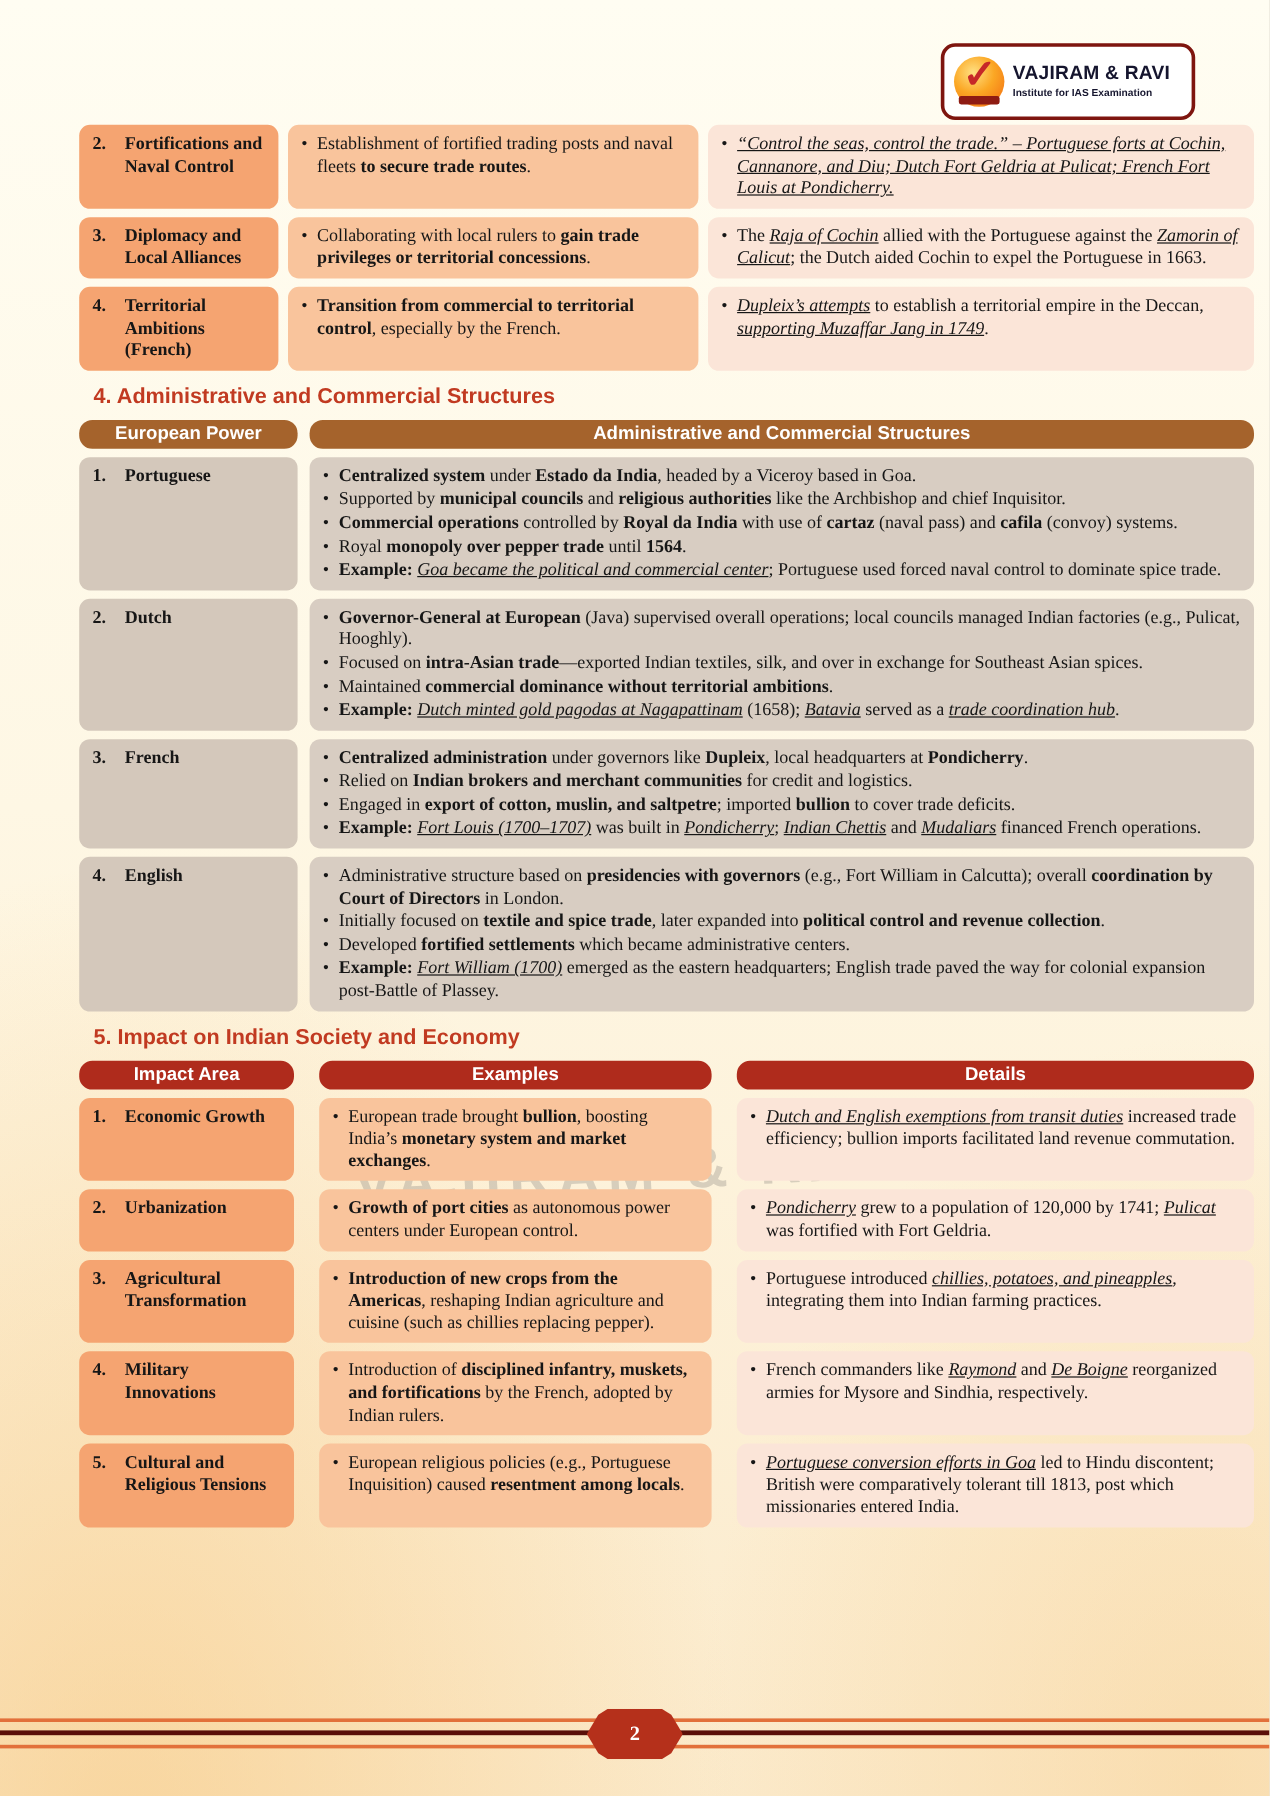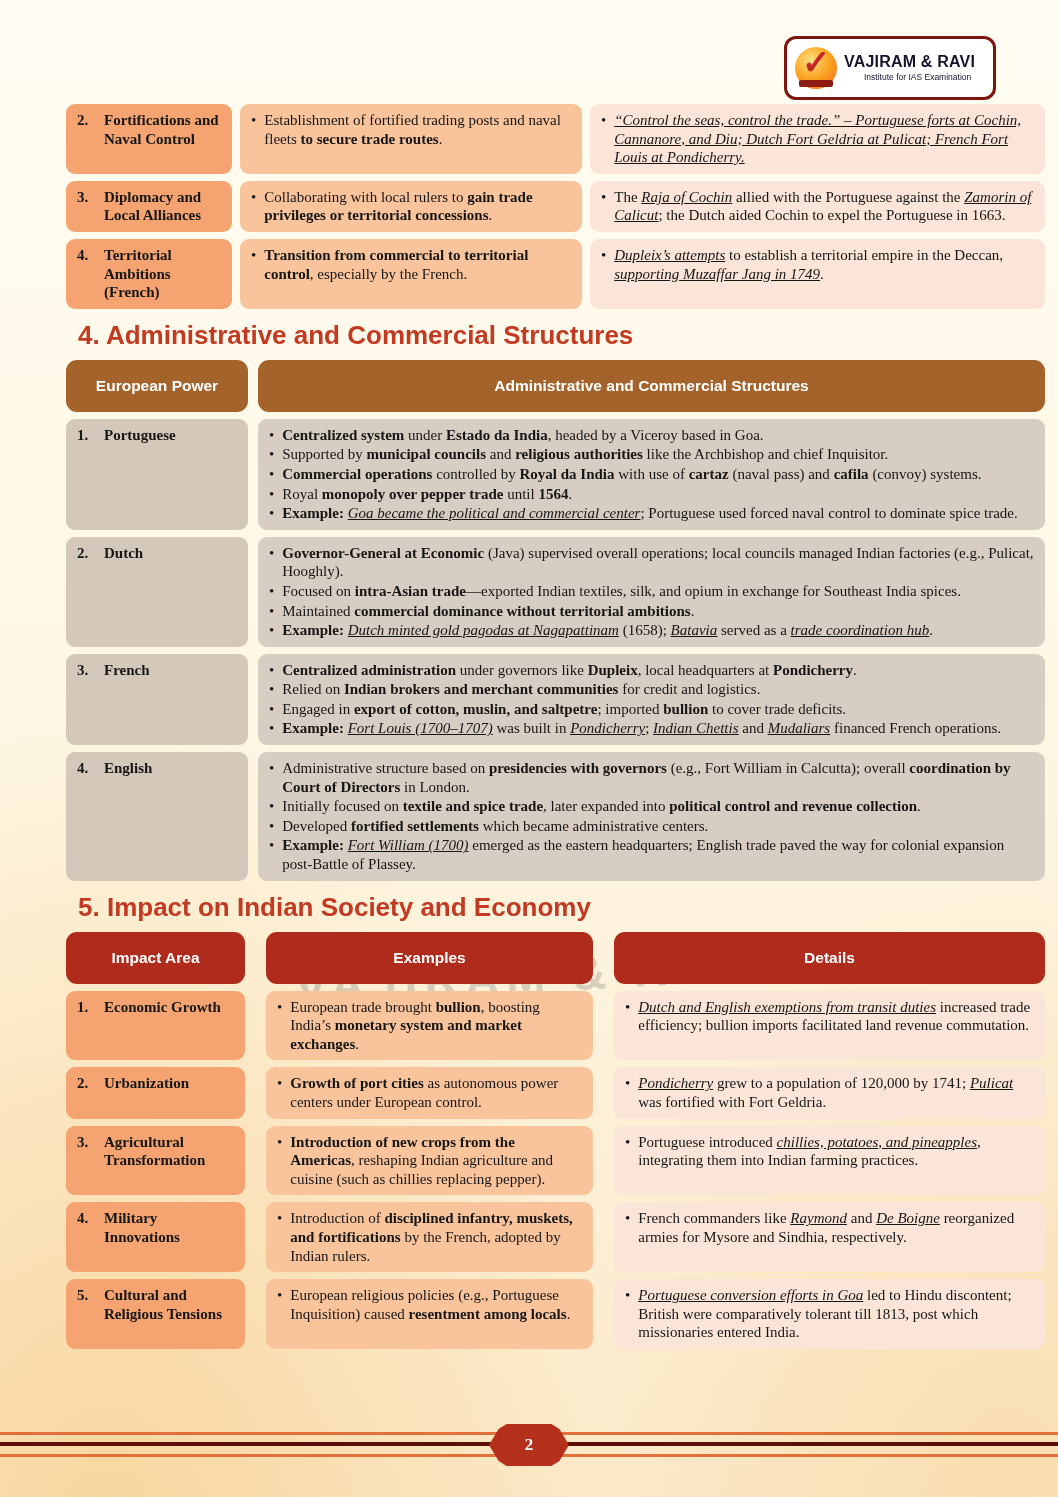--- a/index.html
+++ b/index.html
@@ -17,43 +17,43 @@
     padding:3px 8px;z-index:5;}
   .logo-emblem{width:42px;height:42px;border-radius:50%;flex:0 0 auto;position:relative;
     background:radial-gradient(circle at 38% 32%, #FFE082 0%, #FBA724 45%, #F57F17 80%);}
   .logo-check{position:absolute;left:7px;top:-2px;font-size:34px;font-weight:bold;color:#C62828;
     font-family:"Liberation Sans",sans-serif;line-height:1;}
   .logo-ribbon{position:absolute;left:4px;bottom:2px;width:34px;height:7px;background:#8E1B12;
     border-radius:2px;}
   .logo-text{display:flex;flex-direction:column;justify-content:center;}
   .logo-title{font-family:"Liberation Sans",sans-serif;font-weight:bold;font-size:16px;
     color:#15152E;letter-spacing:.2px;line-height:1.05;}
-  .logo-sub{font-family:"Liberation Sans",sans-serif;font-weight:normal;font-size:8.5px;
-    color:#15152E;margin-top:2px;margin-left:20px;}
+  .logo-sub{font-family:"Liberation Sans",sans-serif;font-weight:bold;font-size:8.5px;
+    color:#15152E;margin-top:2px;}
   
   .watermark{position:absolute;top:948px;left:295px;z-index:0;
     font-family:"Liberation Sans",sans-serif;font-weight:bold;font-size:47px;letter-spacing:7px;
     color:#9A948C;opacity:.38;transform:rotate(-3deg);white-space:nowrap;}
   
   .content{position:absolute;left:66px;right:13px;top:104px;z-index:1;}
-  .section-heading{font-family:"Liberation Sans",sans-serif;font-weight:bold;font-size:26px;
+  .section-heading{font-family:"Liberation Sans",sans-serif;font-weight:bold;font-size:18px;
     color:#C13A21;margin:11px 0 9px 12px;}
   .grid3a{display:grid;grid-template-columns:166px 342px 1fr;gap:8px;margin-bottom:7px;}
   .grid2 {display:grid;grid-template-columns:182px 1fr;gap:10px;margin-bottom:7px;}
   .grid3b{display:grid;grid-template-columns:179px 327px 1fr;gap:21px;margin-bottom:7px;}
   .cell{border-radius:9px;padding:7px 11px;font-size:15px;line-height:1.24;}
   .label-cell{display:flex;gap:7px;font-weight:bold;}
   .num{flex:0 0 20px;}
   .c-orange{background:#F5A471;}
   .c-peach{background:#F9C49C;}
   .c-pink{background:#FBE5D8;}
   .c-tan{background:#D4C8BB;}
   .c-tan2{background:#D8CDC2;}
   .headcell{color:#fff;text-align:center;font-family:"Liberation Sans",sans-serif;font-weight:bold;
-    font-size:15.5px;border-radius:11px;padding:17px 4px;}
+    font-size:15.5px;border-radius:11px;padding:3px 4px;}
   .h-brown{background:#A5632C;}
   .h-red{background:#AF2B1C;}
   .bullet{display:flex;gap:8px;}
   .bullet + .bullet{margin-top:1px;}
   .dot{flex:0 0 auto;}
   .btext{flex:1 1 auto;}
   .f-b{font-weight:bold;}
   .f-i{font-style:italic;}
   .f-u{text-decoration:underline;}
   
@@ -179,25 +179,25 @@
           </div>
         </div>
         <div class="grid2">
           <div class="cell label-cell c-tan">
             <span class="num">2.</span>
             <span class="label-text">Dutch</span>
           </div>
           <div class="cell c-tan2">
             <div class="bullet">
               <span class="dot">•</span>
-              <div class="btext"><span class="f-b">Governor-General at Economic</span><span> (Java) supervised overall operations; local councils managed Indian factories (e.g., Pulicat, Hooghly).</span></div>
-            </div>
-            <div class="bullet">
-              <span class="dot">•</span>
-              <div class="btext"><span>Focused on </span><span class="f-b">intra-Asian trade</span><span>—exported Indian textiles, silk, and opium in exchange for Southeast India spices.</span></div>
+              <div class="btext"><span class="f-b">Governor-General at European</span><span> (Java) supervised overall operations; local councils managed Indian factories (e.g., Pulicat, Hooghly).</span></div>
+            </div>
+            <div class="bullet">
+              <span class="dot">•</span>
+              <div class="btext"><span>Focused on </span><span class="f-b">intra-Asian trade</span><span>—exported Indian textiles, silk, and over in exchange for Southeast Asian spices.</span></div>
             </div>
             <div class="bullet">
               <span class="dot">•</span>
               <div class="btext"><span>Maintained </span><span class="f-b">commercial dominance without territorial ambitions</span><span>.</span></div>
             </div>
             <div class="bullet">
               <span class="dot">•</span>
               <div class="btext"><span class="f-b">Example: </span><span class="f-i f-u">Dutch minted gold pagodas at Nagapattinam</span><span> (1658); </span><span class="f-i f-u">Batavia</span><span> served as a </span><span class="f-i f-u">trade coordination hub</span><span>.</span></div>
             </div>
           </div>

